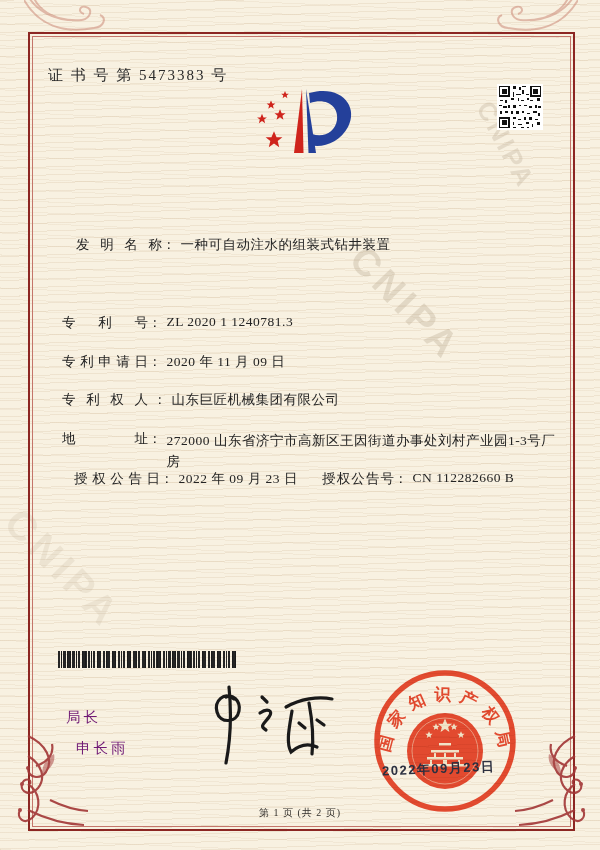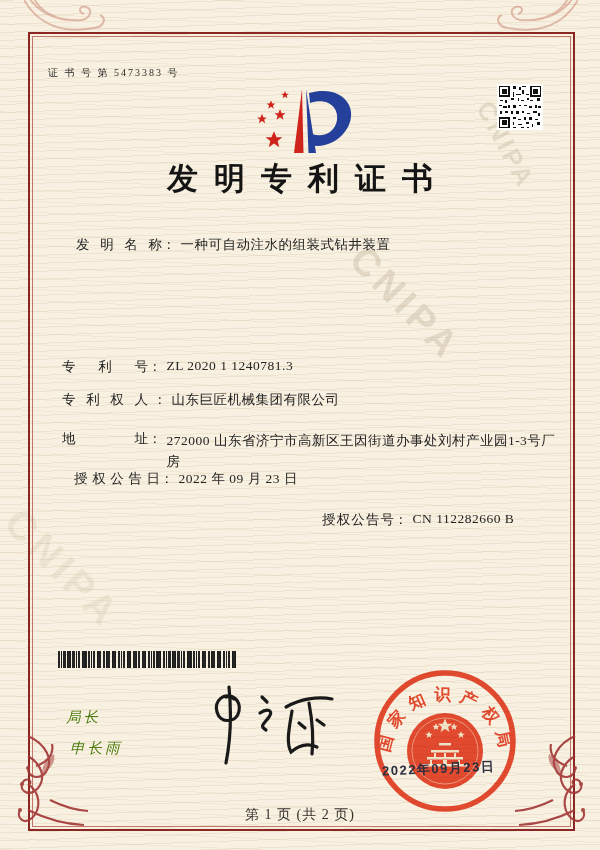--- a/index.html
+++ b/index.html
@@ -6,38 +6,38 @@
   .page{position:relative;width:600px;height:850px;overflow:hidden;background:#f8f1e1;
         font-family:"Liberation Serif","DejaVu Serif",serif;color:#222;}
   .tex{position:absolute;inset:0;
     background-image:
       repeating-linear-gradient(178deg, rgba(203,176,141,.22) 0 1px, transparent 1px 8px),
       repeating-linear-gradient(2.5deg, rgba(203,176,141,.15) 0 1px, transparent 1px 11px);}
   .abs{position:absolute;}
   .frame{position:absolute;left:28px;top:32px;width:547px;height:799px;
          border:2.5px solid #8c2622;box-sizing:border-box;}
   .frame-inner{position:absolute;inset:2px;border:1px solid #c4756a;}
-  .certno{font-size:10px;letter-spacing:2px;color:#2a2a2a;white-space:nowrap;}
+  .certno{font-size:15px;letter-spacing:2px;color:#2a2a2a;white-space:nowrap;}
   .title{left:0;width:100%;text-align:center;text-indent:16px;font-size:31px;font-weight:700;
          letter-spacing:16px;color:#141414;white-space:nowrap;}
   .row{font-size:13.5px;color:#242424;white-space:nowrap;}
   .lbl{display:inline-block;width:86px;text-align:justify;text-align-last:justify;vertical-align:top;}
   .colon{display:inline-block;vertical-align:top;margin-right:5px;}
   .val{display:inline-block;vertical-align:top;letter-spacing:.5px;}
   .val.wrap{white-space:normal;width:402px;line-height:21px;}
   .paras{left:60px;width:484px;}
   .para{font-size:13px;line-height:21px;color:#3b3430;text-align:justify;text-indent:2em;
         letter-spacing:.6px;margin:0 0 9px 0;}
   .barcode{background:
       repeating-linear-gradient(90deg,#252525 0 2px,transparent 2px 5px),
       repeating-linear-gradient(90deg,#252525 0 1px,transparent 1px 7px),
       repeating-linear-gradient(90deg,#1a1a1a 0 1px,transparent 1px 3px);}
   .officer{font-family:"Liberation Sans","DejaVu Sans",sans-serif;font-size:14.5px;
-           letter-spacing:3px;color:#4d7c0f;white-space:nowrap;font-style:italic;}
-  .footer{left:0;width:100%;text-align:center;font-size:14px;letter-spacing:1px;color:#33302c;}
+           letter-spacing:3px;color:#701a75;white-space:nowrap;}
+  .footer{left:0;width:100%;text-align:center;font-size:10px;letter-spacing:1px;color:#33302c;}
   .wm{font-family:"Liberation Sans","DejaVu Sans",sans-serif;font-weight:700;color:#b7a78f;
       white-space:nowrap;transform-origin:left top;}
   .sealdate{font-family:"Liberation Sans","DejaVu Sans",sans-serif;font-weight:700;font-size:13px;
             color:#2c3040;letter-spacing:1.5px;transform:rotate(-2.5deg);white-space:nowrap;}
   .seal-svg{mix-blend-mode:multiply;opacity:.95;}
 </style>
 </head>
 <body>
 
 <div class="page">
@@ -143,46 +143,48 @@
                M9 9h2v1h-2z M13 9h1v2h-1z M15 10h2v1h-2z M19 9h1v1h-1z M21 10h2v1h-2z M25 9h2v2h-2z
                M2 10h2v1h-2z M5 10h1v2h-1z M1 13h2v1h-2z M4 14h2v1h-2z M7 13h1v2h-1z M10 13h2v2h-2z
                M14 13h1v1h-1z M17 13h2v1h-2z M20 14h2v1h-2z M24 13h1v2h-1z M26 14h2v1h-2z
                M2 17h1v2h-1z M5 17h2v1h-2z M9 17h1v2h-1z M12 17h2v2h-2z M16 17h1v1h-1z M19 18h2v1h-2z
                M23 17h2v1h-2z M26 18h1v2h-1z M10 21h2v1h-2z M13 22h2v1h-2z M17 21h1v2h-1z M20 21h2v2h-2z
                M24 22h2v1h-2z M10 24h1v2h-1z M13 25h3v1h-3z M18 24h2v1h-2z M22 25h1v2h-1z M25 24h2v2h-2z
                M10 27h2v1h-2z M15 27h2v1h-2z M19 27h1v1h-1z"></path>
     </g>
   </svg>
 
-  <div class="abs title" style="top:158px;">发明专利证书</div>
 
   <div class="abs row" style="left:76px;top:236px;">
     <span class="lbl">发明名称</span><span class="colon">：</span><span class="val">一种可自动注水的组装式钻井装置</span>
   </div>
-  <div class="abs row" style="left:62px;top:314px;margin-top:44px;">
+  <div class="abs row" style="left:62px;top:314px;">
     <span class="lbl">专利号</span><span class="colon">：</span><span class="val">ZL 2020 1 1240781.3</span>
+  </div>
+  <div class="abs row" style="left:62px;top:353px;">
+    <span class="lbl">专利申请日</span><span class="colon">：</span><span class="val">2020 年 11 月 09 日</span>
   </div>
   <div class="abs row" style="left:62px;top:391px;">
     <span class="lbl">专利权人</span><span class="colon"></span><span class="colon">：</span><span class="val">山东巨匠机械集团有限公司</span>
   </div>
   <div class="abs row" style="left:62px;top:430px;">
     <span class="lbl">地址</span><span class="colon">：</span><span class="val wrap">272000 山东省济宁市高新区王因街道办事处刘村产业园1-3号厂房</span>
   </div>
   <div class="abs row" style="left:62px;top:470px;margin-left:12px;">
     <span class="lbl">授权公告日</span><span class="colon">：</span><span class="val">2022 年 09 月 23 日</span>
   </div>
-  <div class="abs row" style="left:322px;top:470px;margin-top:41px;">
+  <div class="abs row" style="left:322px;top:470px;">
     <span class="lbl" style="width:72px">授权公告号</span><span class="colon">：</span><span class="val">CN 112282660 B</span>
   </div>
 
 
   <div class="abs barcode" style="left:58px;top:651px;width:180px;height:17px;"></div>
 
   <div class="abs officer" style="left:66px;top:708px;">局长</div>
-  <div class="abs officer" style="left:70px;top:739px;">申长雨</div>
+  <div class="abs officer" style="left:76px;top:739px;">申长雨</div>
 
   <svg class="abs" style="left:200px;top:683px;" width="150" height="88" viewBox="0 0 150 88">
     <g fill="none" stroke="#1a1a1a" stroke-width="3.2" stroke-linecap="round">
       <path d="M34,16 C24,8 14,18 17,29 C20,41 37,40 39,28 C41,17 32,11 26,14"></path>
       <path d="M29,4 C31,24 31,54 26,80"></path>
       <path d="M62,14 L67,19"></path>
       <path d="M60,30 C67,25 74,27 69,34 C64,41 59,43 66,47"></path>
       <path d="M86,24 C100,16 118,13 132,16"></path>
       <path d="M92,28 C89,46 86,60 91,69 C99,62 108,60 117,64"></path>
       <path d="M109,20 C112,36 114,53 112,71"></path>

